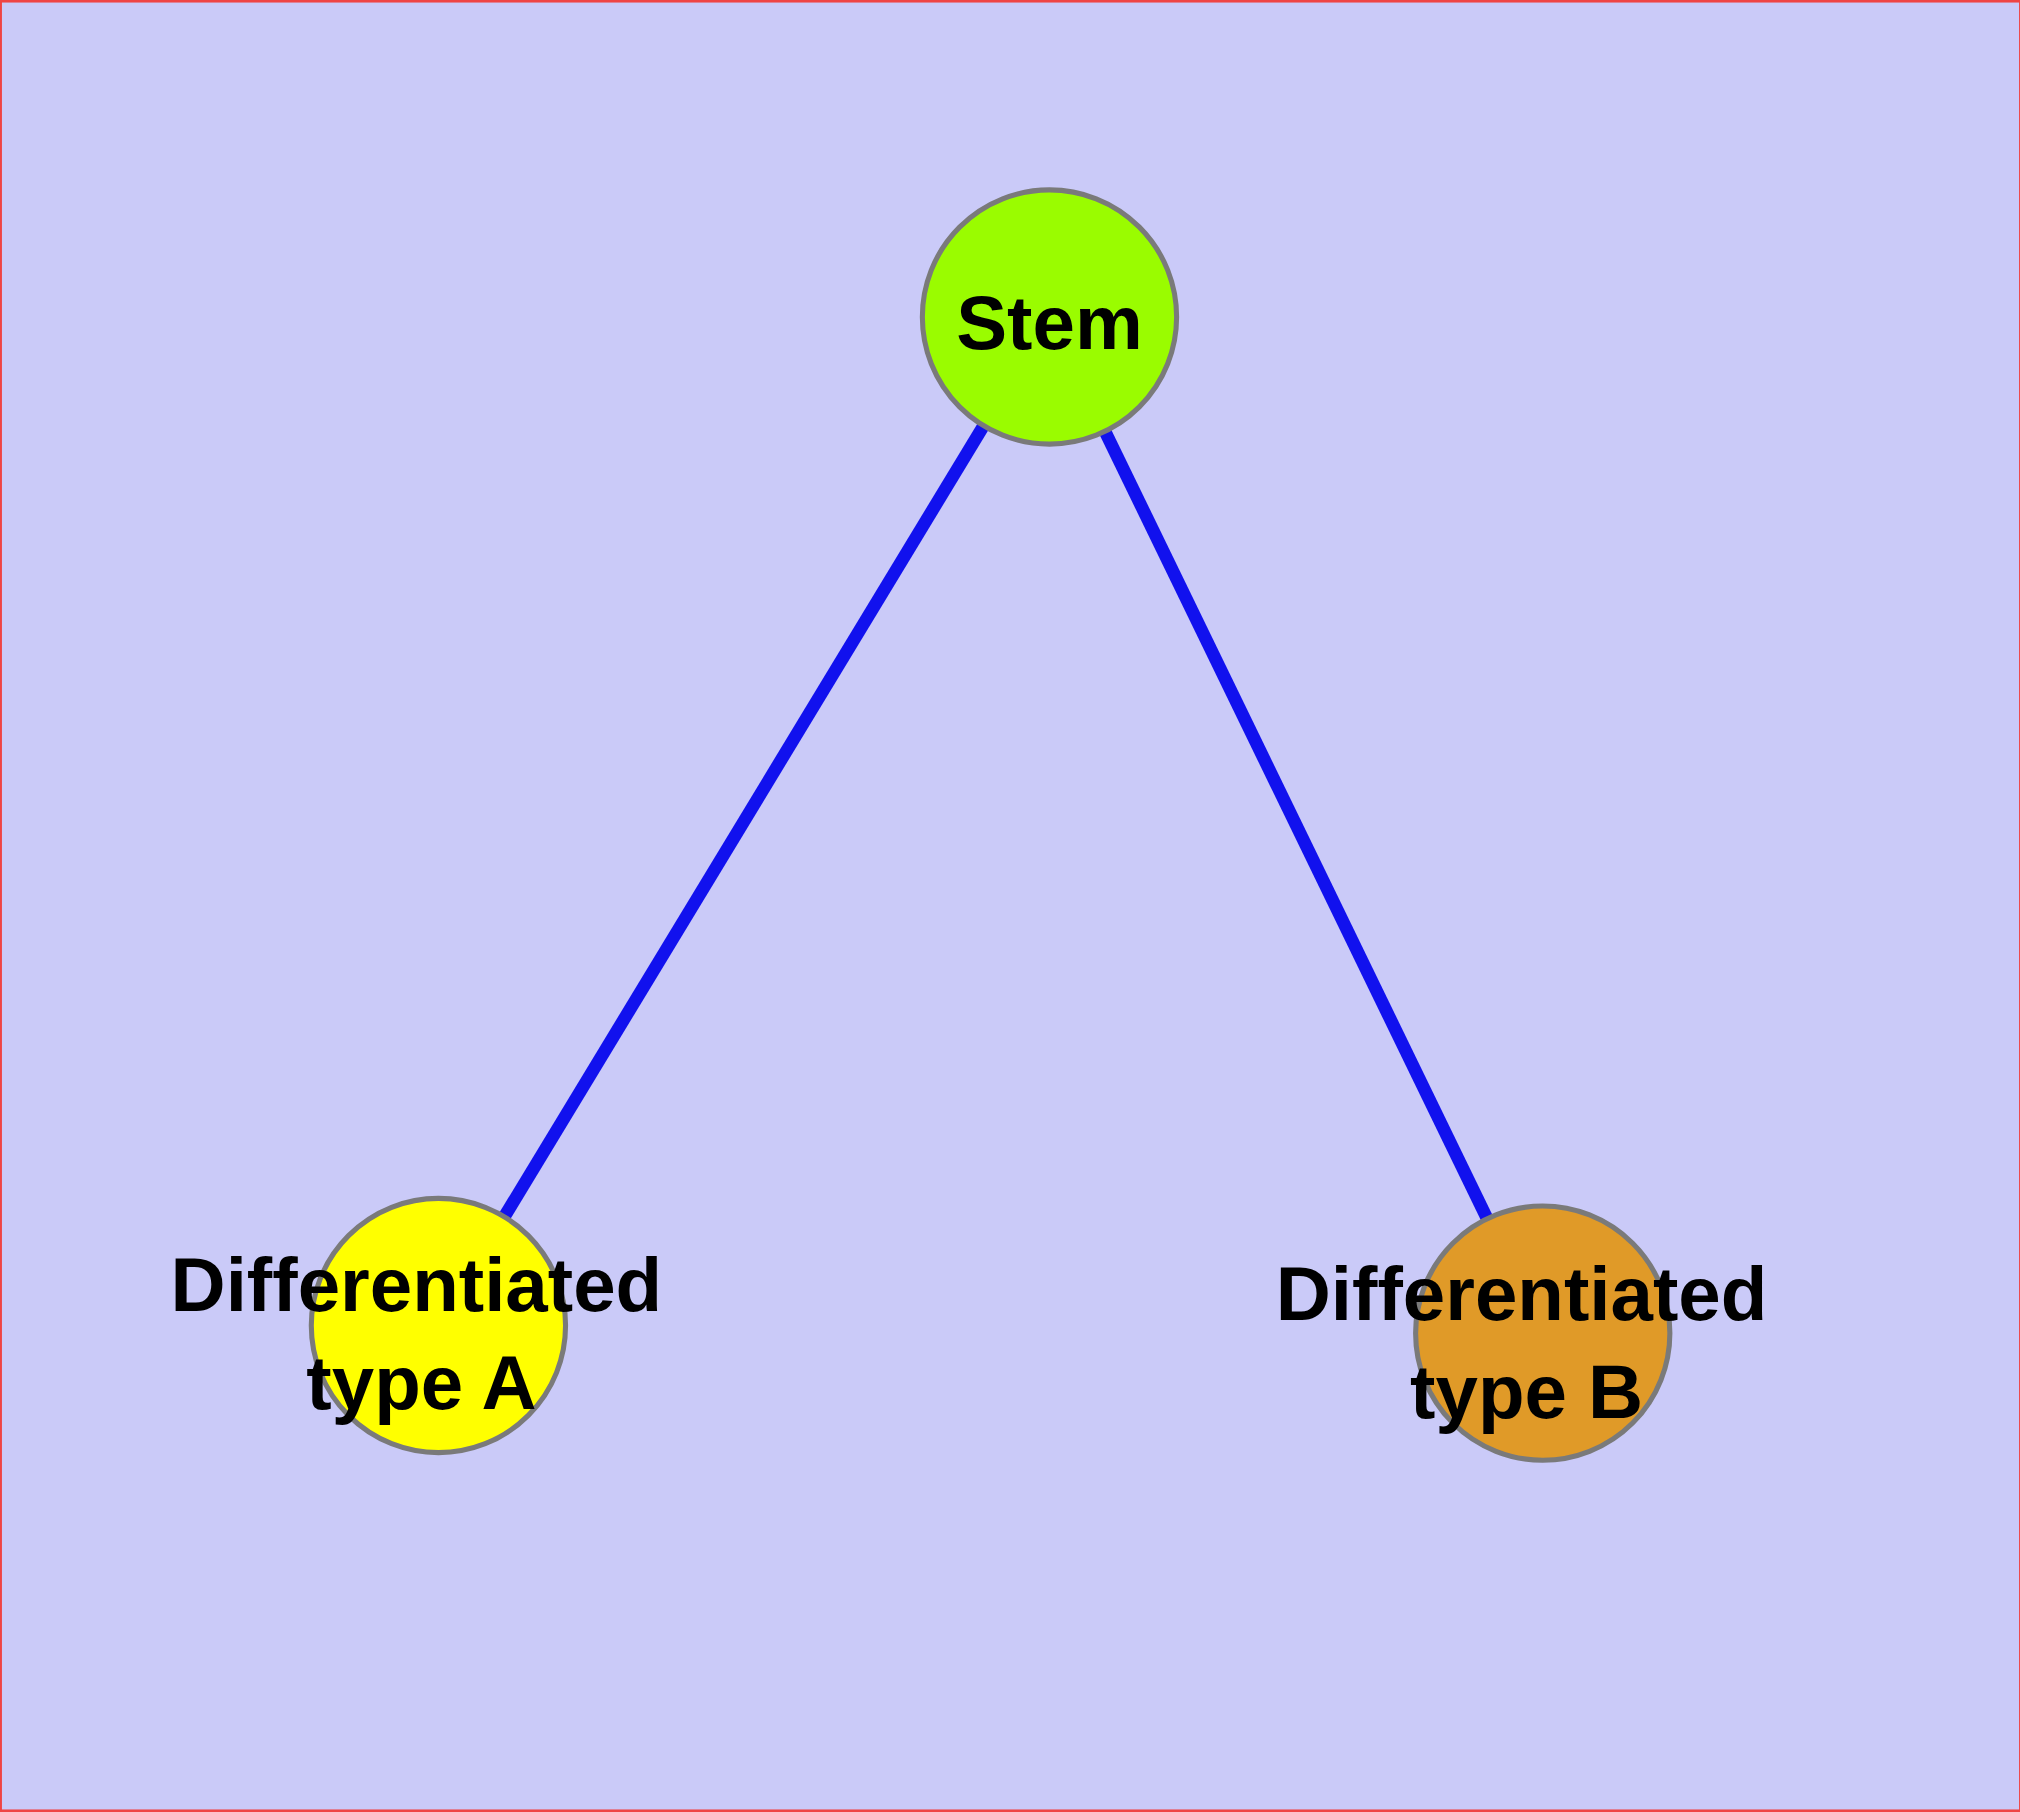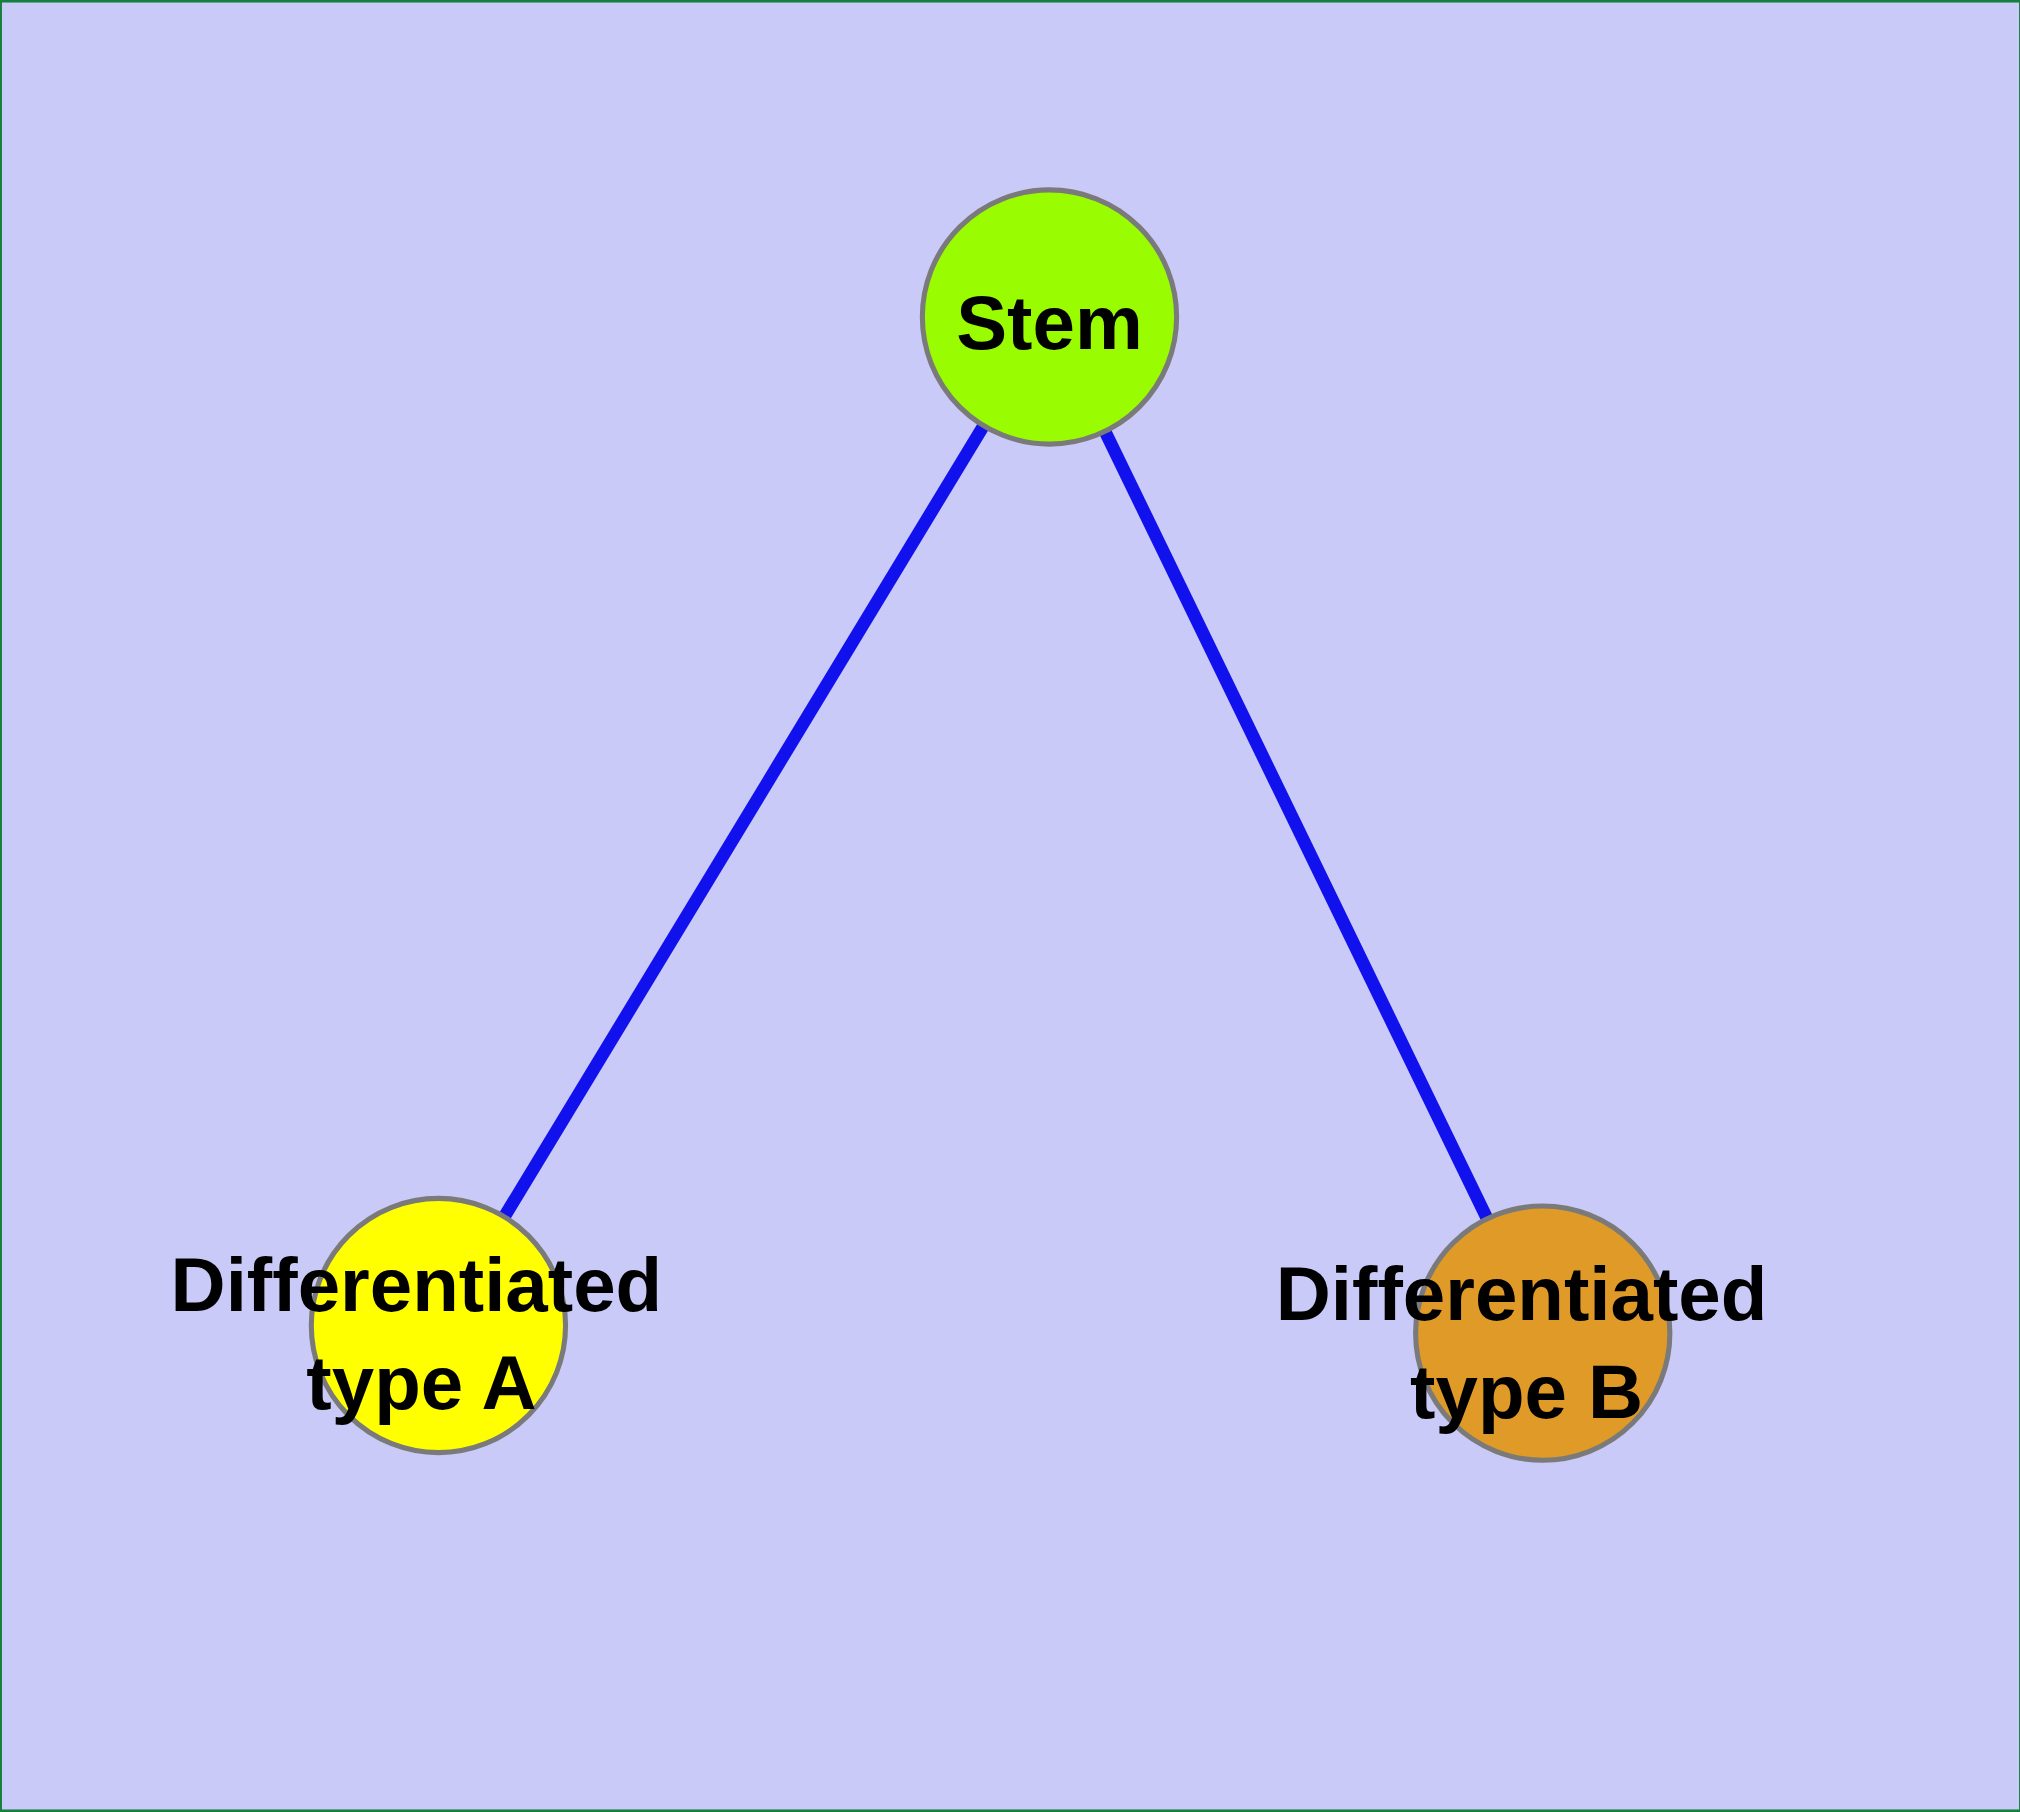--- a/index.html
+++ b/index.html
@@ -4,21 +4,21 @@
 <style>
   html, body {
     margin: 0;
     padding: 0;
     background: #ffffff;
   }
   .stage {
     position: relative;
     width: 2021px;
     height: 1812px;
-    background: #15803d;
+    background: #ef4444;
   }
   svg.diagram {
     display: block;
     width: 2021px;
     height: 1812px;
   }
   .edge {
     stroke: #1111ee;
     stroke-width: 15;
     fill: none;

